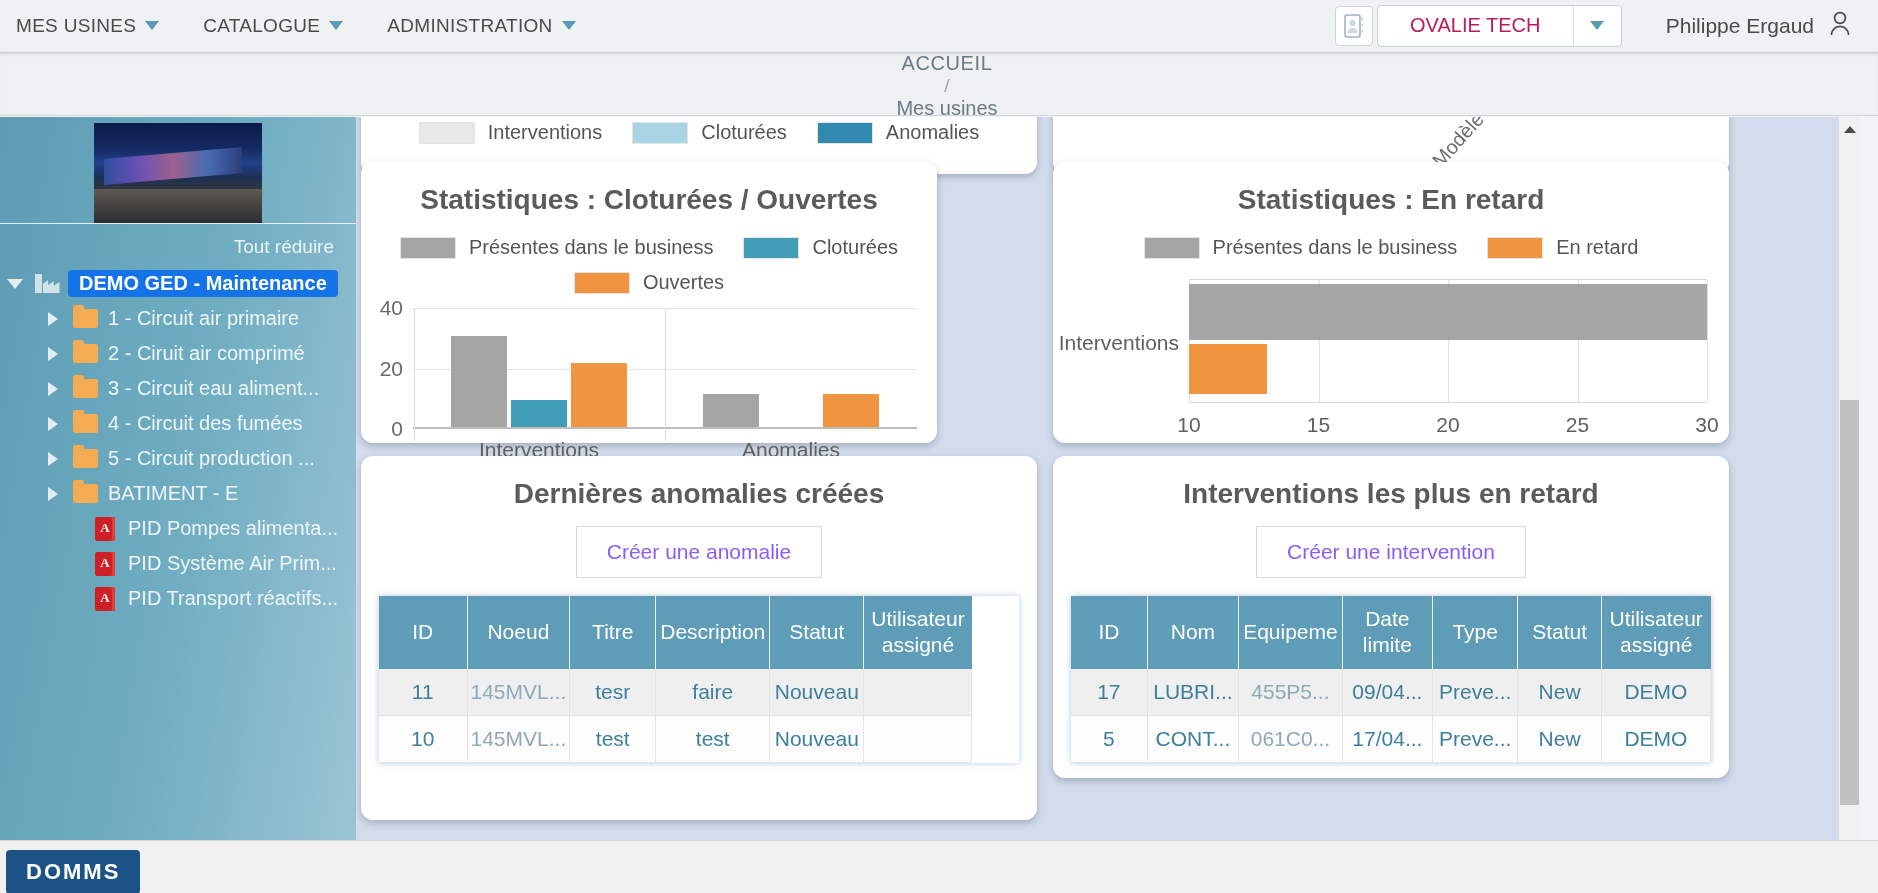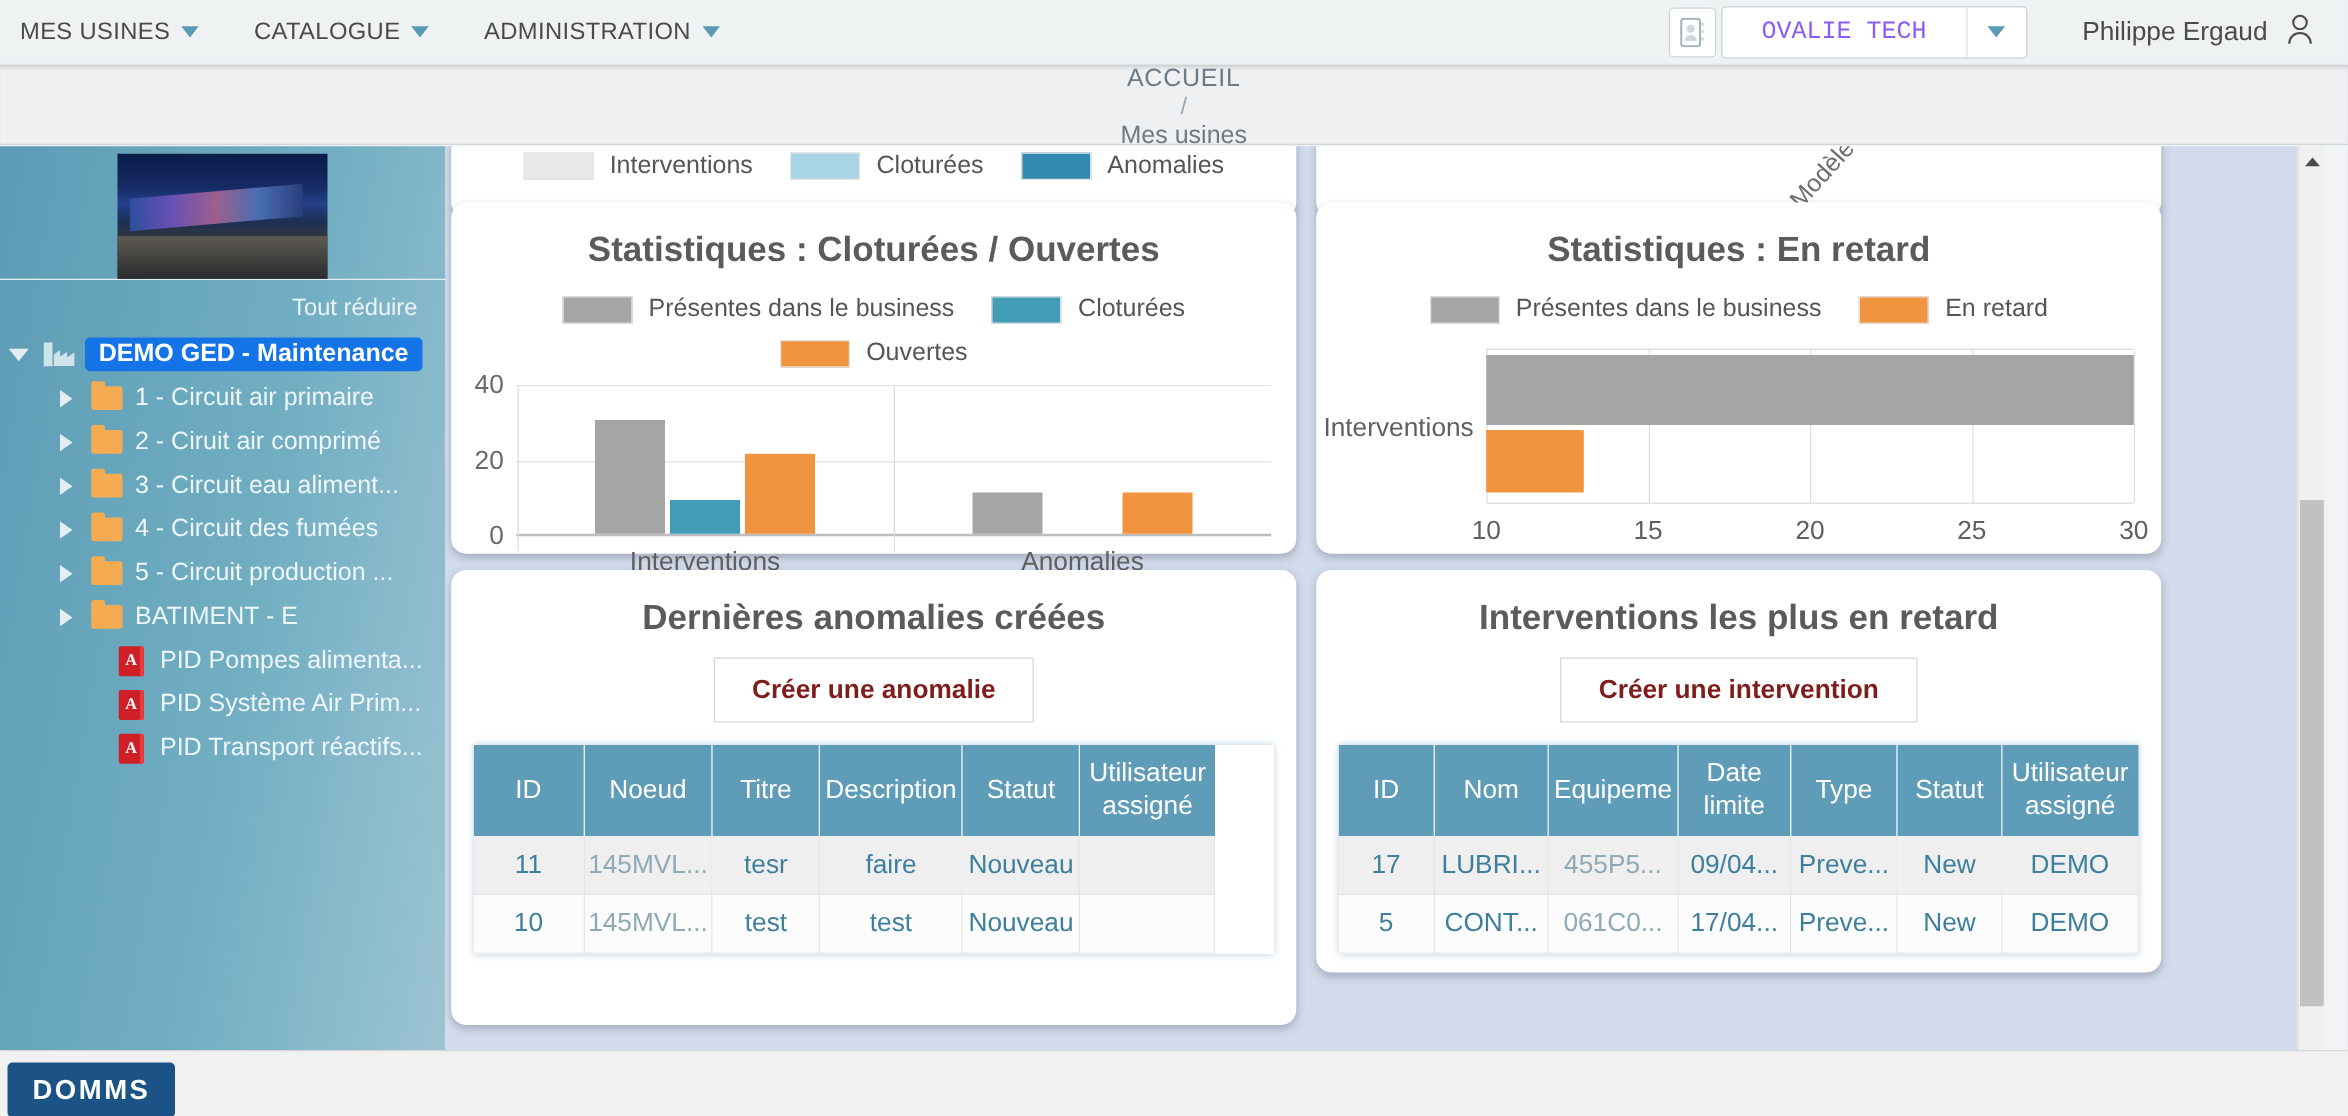--- a/index.html
+++ b/index.html
@@ -32,21 +32,21 @@
     width: 38px; height: 40px; border: 1px solid #ccd4d8; border-radius: 4px;
     background: #fff; display: flex; align-items: center; justify-content: center;
     margin-right: 4px;
   }
   .org-box {
     display: flex; align-items: stretch; border: 1px solid #c9d2d6;
     border-radius: 4px; background: #fff; height: 42px; overflow: hidden;
   }
   .org-name {
     display: flex; align-items: center; justify-content: center;
-    min-width: 195px; padding: 0 16px; font-size: 20px; color: #8b5cf6; font-family: Liberation Mono, monospace;
+    min-width: 195px; padding: 0 16px; font-size: 20px; color: #be185d;
   }
   .org-caret {
     width: 48px; display: flex; align-items: center; justify-content: center;
     border-left: 1px solid #dde3e6; cursor: pointer;
   }
   .user-group {
     display: flex; align-items: center; gap: 14px;
     padding: 0 26px 0 34px; font-size: 21px; color: #4a4a4a; cursor: pointer;
   }
 
@@ -147,21 +147,21 @@
   .top-card-l { left: 5px; top: -90px; width: 676px; height: 147px; }
   .top-card-r { left: 697px; top: -90px; width: 676px; height: 147px; }
   .top-legend { position:absolute; left:0; right:0; bottom: 30px; }
   .model-label {
     position:absolute; left: 392px; bottom: 2px;
     font-size: 20px; color: #6d6d6d; transform: rotate(-48deg);
     transform-origin: left bottom; white-space: nowrap;
   }
 
   
-  .chart-card-l { left: 5px; top: 45px; width: 676px; height: 281px; }
+  .chart-card-l { left: 5px; top: 45px; width: 576px; height: 281px; }
   .chart-card-r { left: 697px; top: 45px; width: 676px; height: 281px; }
 
   
   .vplot { position: relative; margin: 14px 0 0 0; height: 160px; }
   .vp-yaxis { position:absolute; left: 0; top: 0; width: 48px; height: 121px; }
   .vp-ytick { position:absolute; right: 6px; font-size: 21px; color: #6a6a6a;
               transform: translateY(-50%); }
   .vp-area { position:absolute; left: 52px; right: 20px; top: 0; height: 121px;
              border-bottom: 2px solid #bdbdbd; }
   .vp-grid { position:absolute; left:0; right:0; height:1px; background:#e2e2e2; }
@@ -183,21 +183,21 @@
   .hp-vgrid { position:absolute; top:0; bottom:0; width:1px; background:#e0e0e0; }
   .hbar { position:absolute; left:0; }
   .hp-xlabels { position:absolute; left:136px; right:22px; top: 140px; height: 28px; }
   .hp-xtick { position:absolute; font-size:21px; color:#5f5f5f; transform: translateX(-50%); }
 
   
   .tbl-card-l { left: 5px; top: 339px; width: 676px; height: 364px; }
   .tbl-card-r { left: 697px; top: 339px; width: 676px; height: 322px; }
   .btn-create {
     display:block; margin: 16px auto 0; border:1px solid #d7d7d7; background:#fff;
-    color:#7f1d1d; font-size:21px; font-weight:bold; padding: 13px 30px;
+    color:#8b5cf6; font-size:21px; font-weight:normal; padding: 13px 30px;
     cursor:pointer; font-family:"Liberation Sans", sans-serif;
   }
   .tbl-wrap { margin: 18px 0 0 18px; width: 640px; overflow: hidden;
               box-shadow: 0 0 6px rgba(120,160,190,.55); }
   table { border-collapse: collapse; table-layout: fixed; }
   th {
     background: #5e9cb7; color:#fff; font-weight: normal; font-size: 21px;
     padding: 10px 4px; border-right: 1px solid #e9f0f3; line-height: 1.25;
     height: 66px; vertical-align: middle;
   }

